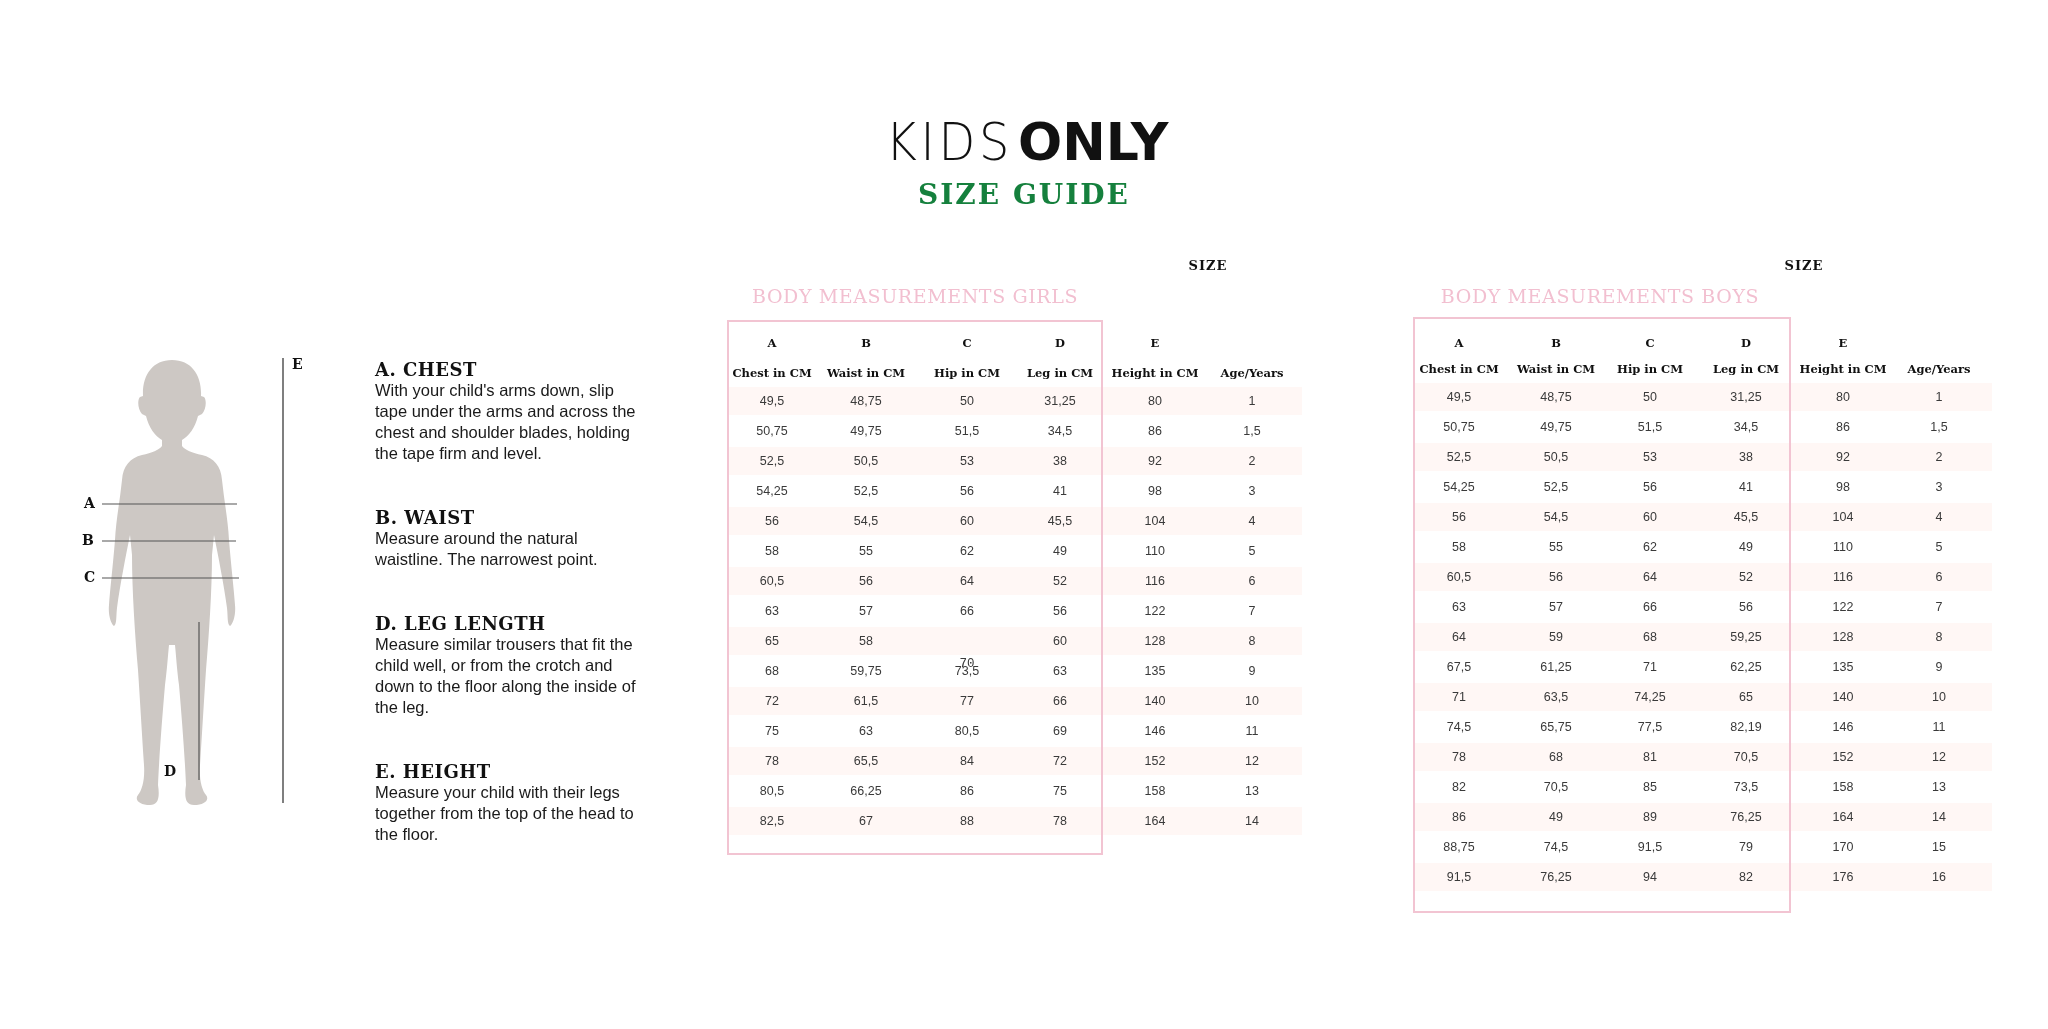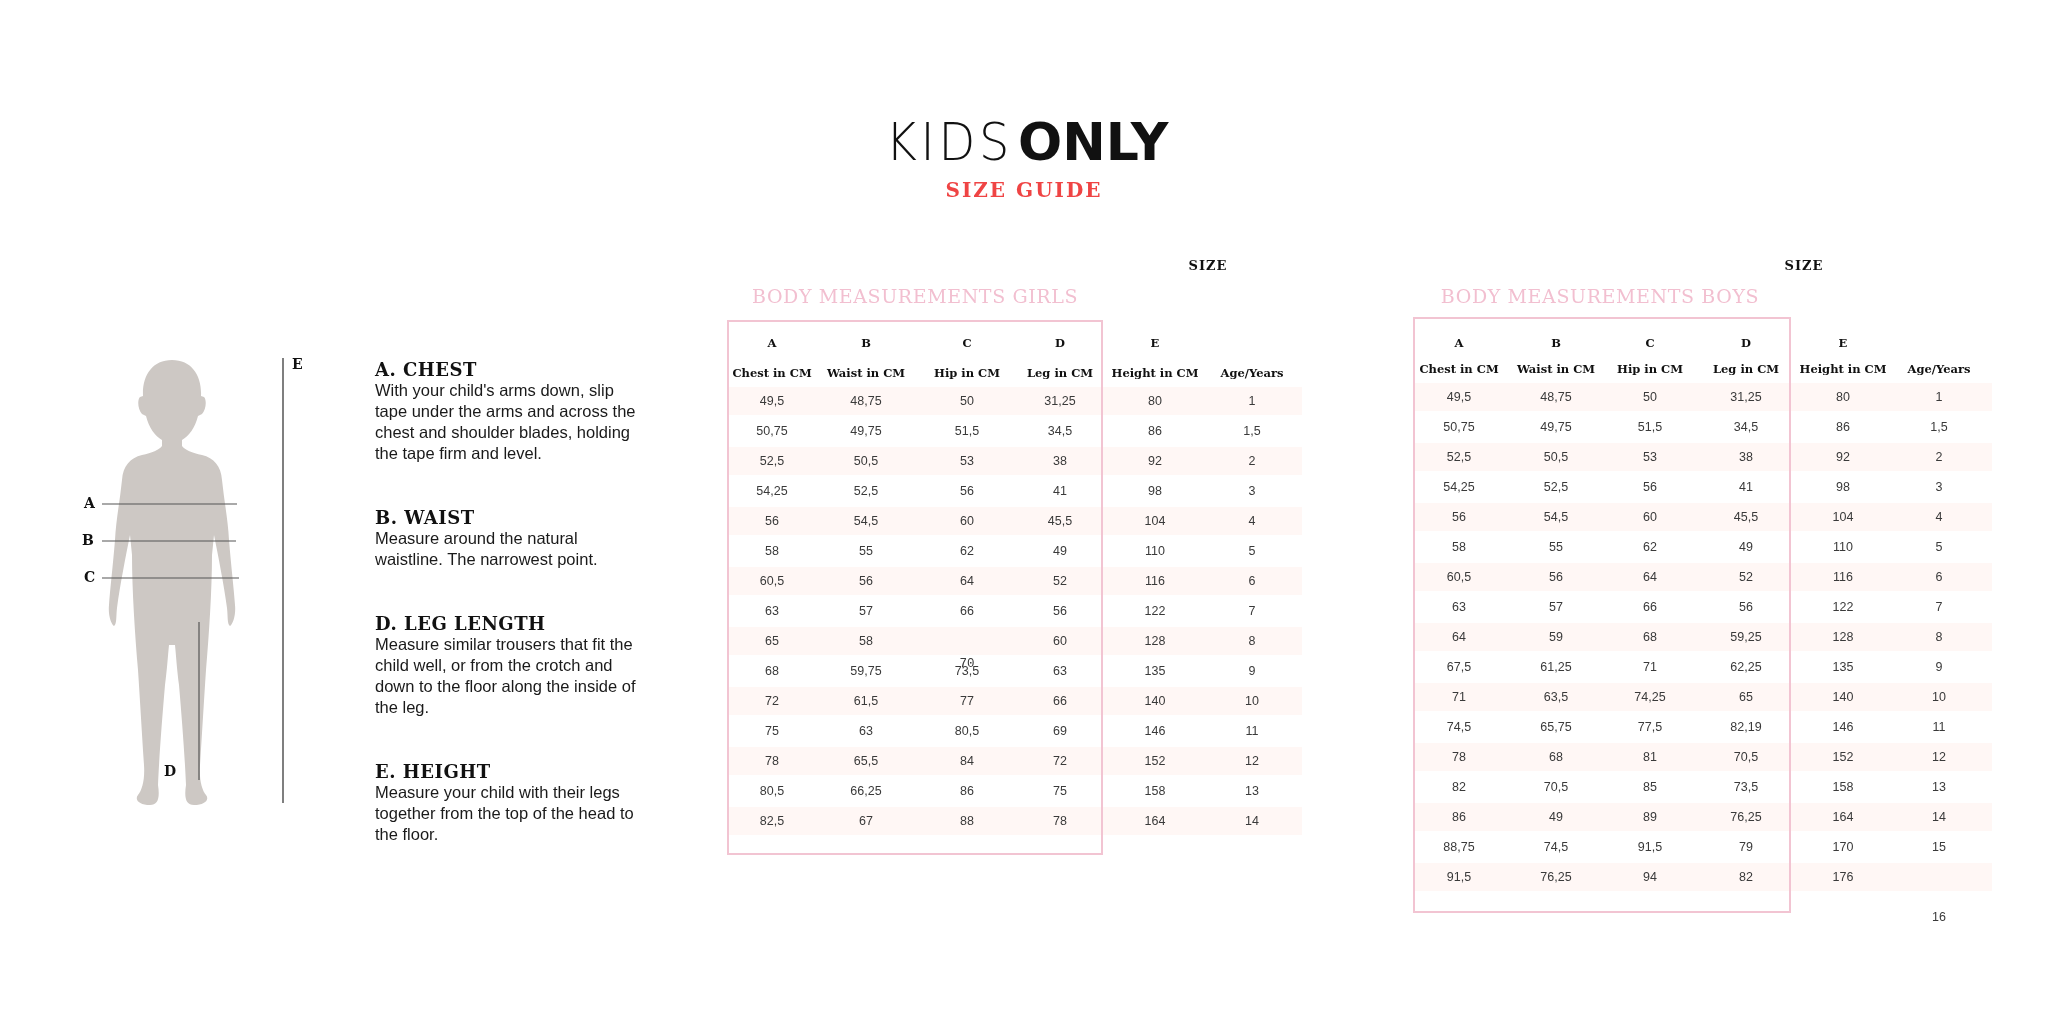--- a/index.html
+++ b/index.html
@@ -10,21 +10,21 @@
 
   
   .brand {
     position: absolute; left: 0; top: 112px; width: 2048px; text-align: center;
     font-size: 52px; letter-spacing: 1px; line-height: 60px; color: #111;
   }
   .brand .bold { font-family: "DejaVu Sans", sans-serif; font-weight: 900; letter-spacing: 0px; }
   .brand-left { display: inline-block; font-weight: 100; color: #111; -webkit-text-stroke: 0; font-family: "DejaVu Sans", sans-serif; }
   .subtitle {
     position: absolute; left: 0; top: 178px; width: 2048px; text-align: center;
-    font-size: 20px; letter-spacing: 2px; color: #ef4444;
+    font-size: 28px; letter-spacing: 2px; color: #15803d;
   }
 
   
   .figure { position: absolute; left: 60px; top: 340px; width: 260px; height: 480px; }
   .fig-label { position: absolute; font-size: 14px; color: #111; }
 
   
   .guide { position: absolute; left: 375px; top: 316px; width: 270px; }
   .guide-item { margin-bottom: 22px; margin-top: 44px; }
   .guide-item h3 { font-size: 18px; letter-spacing: 0.5px; line-height: 20px; color: #111; }
@@ -332,14 +332,14 @@
     <div class="cell" style="left: 1556px; top: 847px;">74,5</div>
     <div class="cell" style="left: 1650px; top: 847px;">91,5</div>
     <div class="cell" style="left: 1746px; top: 847px;">79</div>
     <div class="cell" style="left: 1843px; top: 847px;">170</div>
     <div class="cell" style="left: 1939px; top: 847px;">15</div>
     <div class="cell" style="left: 1459px; top: 877px;">91,5</div>
     <div class="cell" style="left: 1556px; top: 877px;">76,25</div>
     <div class="cell" style="left: 1650px; top: 877px;">94</div>
     <div class="cell" style="left: 1746px; top: 877px;">82</div>
     <div class="cell" style="left: 1843px; top: 877px;">176</div>
-    <div class="cell" style="left: 1939px; top: 877px; margin-top: 40px;">16</div>
+    <div class="cell" style="left: 1939px; top: 877px;">16</div>
   </div>
 
 </body></html>

